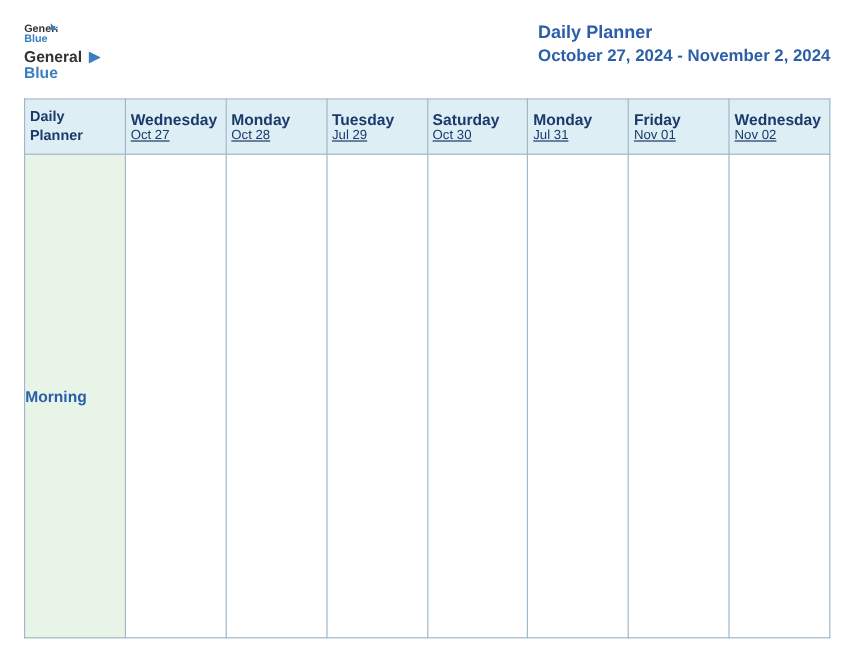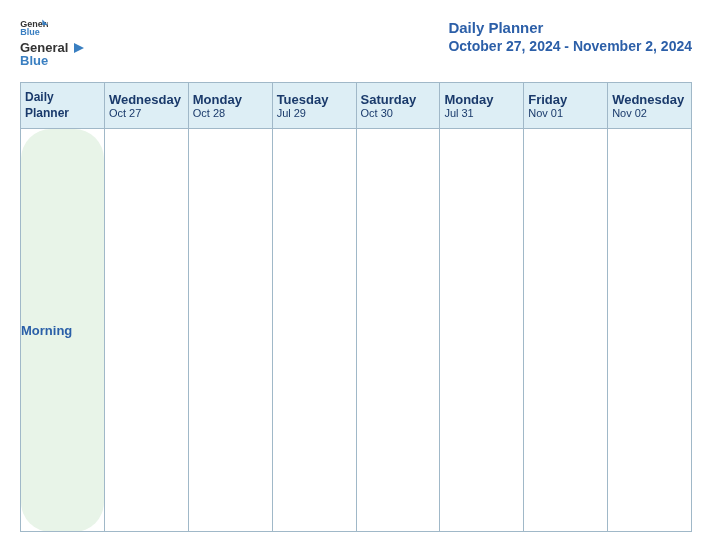--- a/index.html
+++ b/index.html
@@ -76,30 +76,30 @@
       font-size: 13px;
       font-weight: bold;
       color: #1a3a6b;
     }
 
     .header-row th .day-date {
       display: block;
       font-size: 11px;
       font-weight: normal;
       color: #1a3a6b;
+      text-decoration: underline;
     }
 
     .label-col {
       background: #e8f4e8;
       color: #2a5fa8;
       font-size: 13px;
       font-weight: bold;
       width: 88px;
       height: 120px;
-      border-radius: 30px;
     }
 
     .data-cell {
       background: #fff;
       height: 120px;
     }
 
     .first-header {
       background: #ddeef5;
       font-size: 12px;

